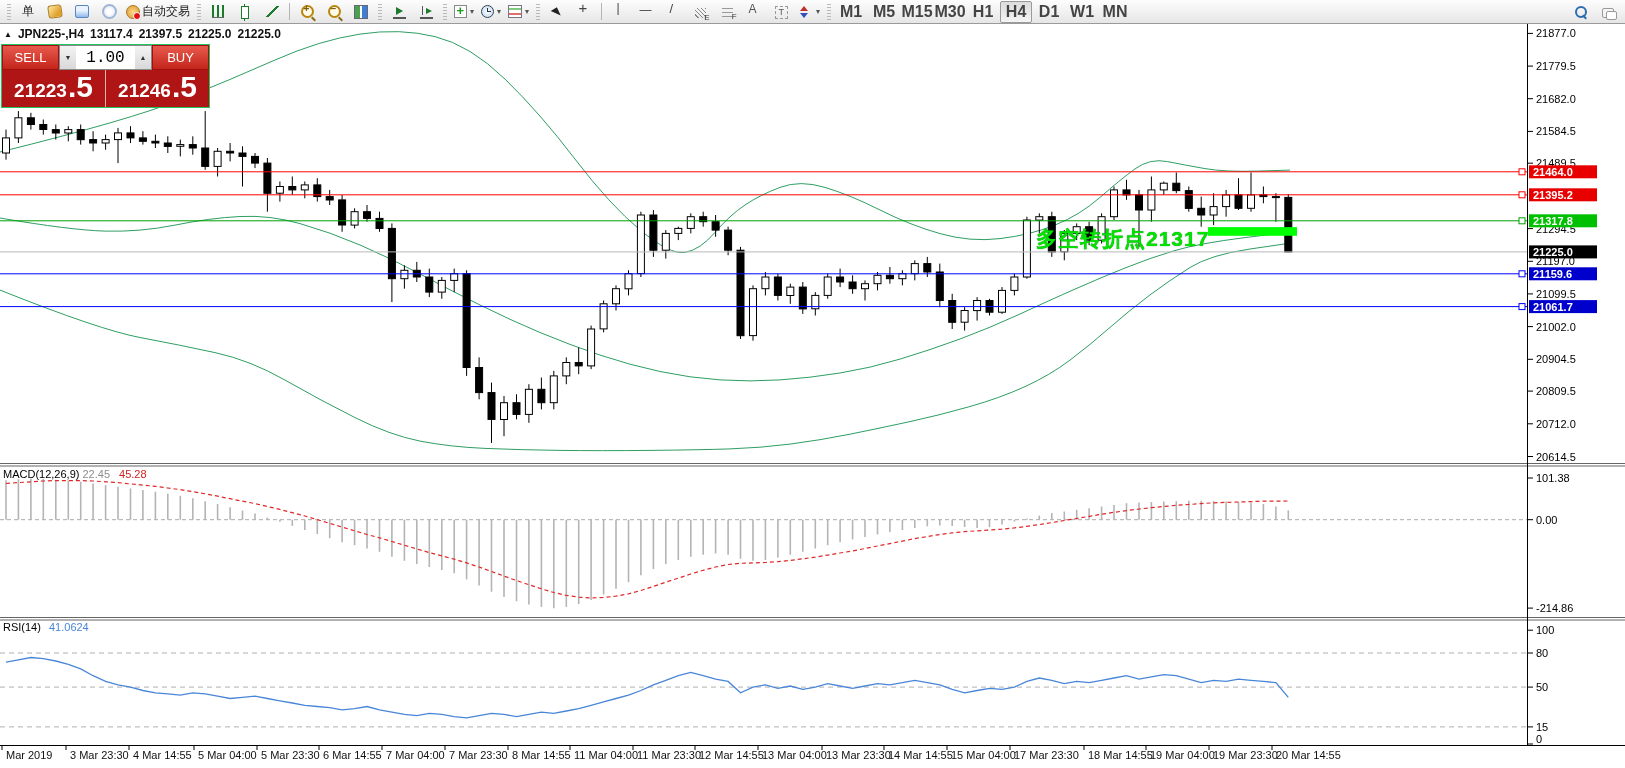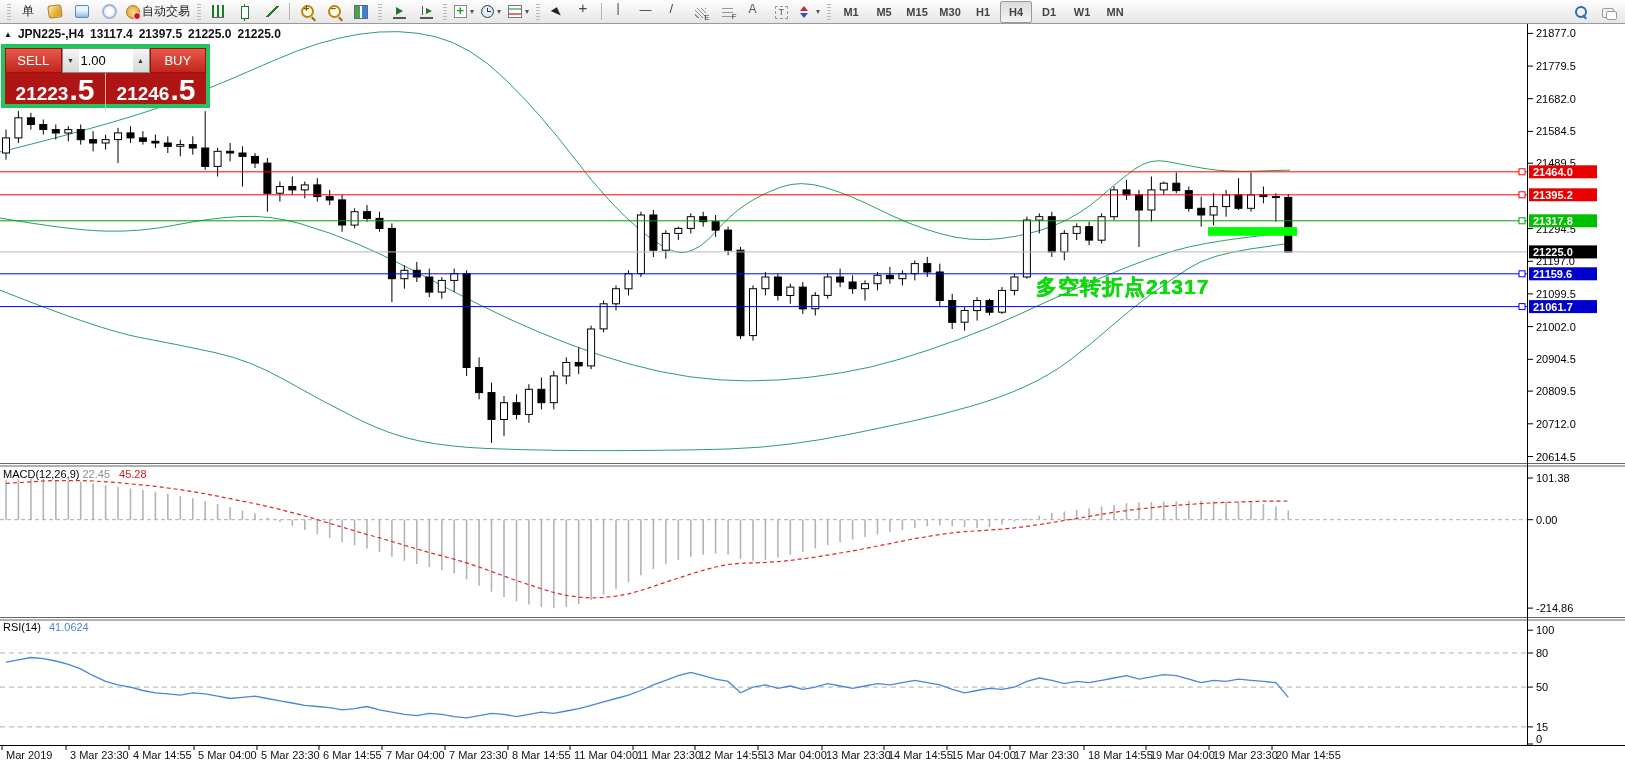--- a/index.html
+++ b/index.html
@@ -6,21 +6,21 @@
   .app{position:relative;width:1625px;height:768px;background:#fff;overflow:hidden;
        font-family:"Liberation Sans",sans-serif;-webkit-font-smoothing:antialiased;}
   
   .toolbar{position:absolute;left:0;top:0;width:1625px;height:24px;box-sizing:border-box;
     background:linear-gradient(#fdfdfd,#e6e6e6);border-bottom:1px solid #9a9a9a;
     display:flex;align-items:center;padding:0 4px;gap:1px;z-index:30;}
   .tb-btn{height:20px;min-width:20px;padding:0 2px;display:flex;align-items:center;justify-content:center;
     border:1px solid transparent;border-radius:2px;font-size:11px;color:#333;gap:2px;cursor:default;}
   .tb-btn.active{background:linear-gradient(#dcdcdc,#f4f4f4);border:1px solid #9a9a9a;}
   .tb-label{font-size:12px;color:#222;white-space:nowrap;}
-  .tf-btn{font-weight:bold;font-size:11px;color:#444;width:26px;text-align:right;}
+  .tf-btn{font-weight:bold;font-size:16px;color:#444;width:26px;text-align:right;}
   .grip{width:4px;height:16px;margin:0 3px;
     background:repeating-linear-gradient(0deg,#b9b9b9 0 1px,transparent 1px 3px);}
   .sep{width:1px;height:17px;background:#b5b5b5;margin:0 3px;}
   .spacer{flex:1;}
   
   .ic{display:inline-block;width:15px;height:15px;position:relative;}
   .ic-gold-doc{background:linear-gradient(135deg,#ffe9a0,#e0a32e 70%);border:1px solid #b07d1d;border-radius:3px;width:12px;height:11px;transform:rotate(-8deg);}
   .ic-blue-window{background:linear-gradient(#eaf3ff 40%,#8fb9ea);border:1px solid #5b87c0;border-radius:2px;width:12px;height:11px;}
   .ic-signal{width:11px;height:11px;border-radius:50%;border:2px solid #9fb6d4;background:radial-gradient(#fff 30%,#cfe0f2);}
   .ic-autotrade{width:12px;height:12px;border-radius:50%;background:radial-gradient(#ffd98a,#d99a2b);border:1px solid #a8761f;}
@@ -66,28 +66,28 @@
   .ic-search::after{content:"";position:absolute;right:-2px;bottom:-2px;width:5px;height:2px;background:#2b6cb0;transform:rotate(45deg);}
   .ic-chat{width:10px;height:8px;border:1px solid #999;border-radius:2px;background:#f4f4f4;margin-top:2px;}
   .ic-chat::after{content:"";position:absolute;right:-4px;bottom:-3px;width:9px;height:7px;border:1px solid #999;border-radius:2px;background:#fff;}
   .dd{font-size:8px;color:#555;margin-left:1px;}
   
   .chart-title{position:absolute;left:4px;top:27px;z-index:20;font-size:12px;font-weight:600;color:#111;
     display:flex;gap:6px;align-items:center;white-space:nowrap;}
   .chart-title .tri{font-size:8px;}
   
   .panel{position:absolute;left:1px;top:44px;width:209px;height:64px;z-index:25;
-    background:#b01515;border:4px solid #22c55e;box-sizing:border-box;}
+    background:#b01515;border:1px solid #22c55e;box-sizing:border-box;}
   .panel-row1{display:flex;height:25px;align-items:stretch;}
   .btn-sell,.btn-buy{width:57px;background:linear-gradient(#e85a4d,#c4251b);color:#fff;font-size:13px;
     display:flex;align-items:center;justify-content:center;border:1px solid #a01010;box-sizing:border-box;}
   .vol-group{flex:1;display:flex;align-items:stretch;background:#fff;border:1px solid #888;box-sizing:border-box;}
   .vol-btn{width:16px;background:linear-gradient(#f4f4f4,#d8d8d8);border:0;font-size:7px;color:#333;
     display:flex;align-items:center;justify-content:center;}
-  .vol-input{flex:1;border:0;font-size:13px;color:#000;font-family:Liberation Sans, sans-serif;width:50px;}
+  .vol-input{flex:1;border:0;text-align:center;font-size:16px;color:#000;font-family:Liberation Mono, monospace;width:50px;}
   .panel-row2{display:flex;height:37px;}
   .price-cell{flex:1;display:flex;align-items:baseline;justify-content:center;color:#fff;padding-top:2px;text-align:right;}
   .price-cell:first-child{border-right:1px solid #e8b0b0;}
   .price-main{font-size:19px;font-weight:bold;letter-spacing:0px;}
   .price-frac{font-size:30px;font-weight:bold;line-height:30px;margin-left:1px;}
   
   .ind-label{position:absolute;z-index:20;font-size:11px;color:#000;white-space:nowrap;}
   .macd-label{left:3px;top:468px;}
   .rsi-label{left:3px;top:621px;}
   .val-silver{color:#8f8f8f;}
@@ -709,15 +709,15 @@
   <div class="ind-label macd-label">
     <span>MACD(12,26,9)</span>
     <span class="val-silver">22.45</span>
     <span class="val-red">45.28</span>
   </div>
   <div class="ind-label rsi-label">
     <span>RSI(14)</span>
     <span class="val-blue">41.0624</span>
   </div>
 
-  <div class="annotation" style="color: rgb(0, 228, 0); margin-top: 48px;">多空转折点21317</div>
+  <div class="annotation" style="color: rgb(0, 228, 0);">多空转折点21317</div>
 
 </div>
 
 </body></html>

